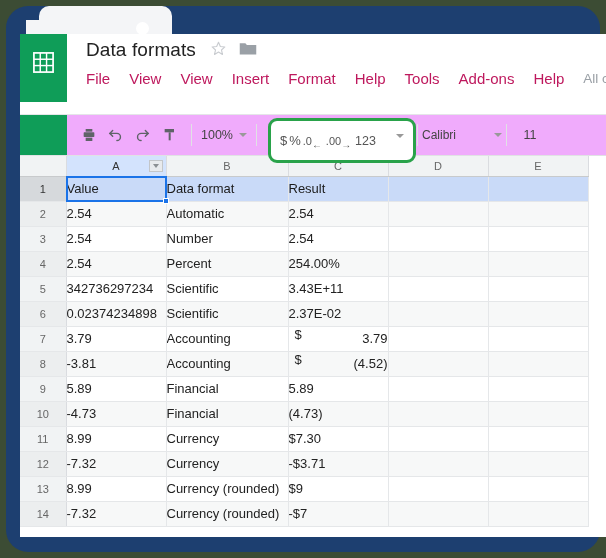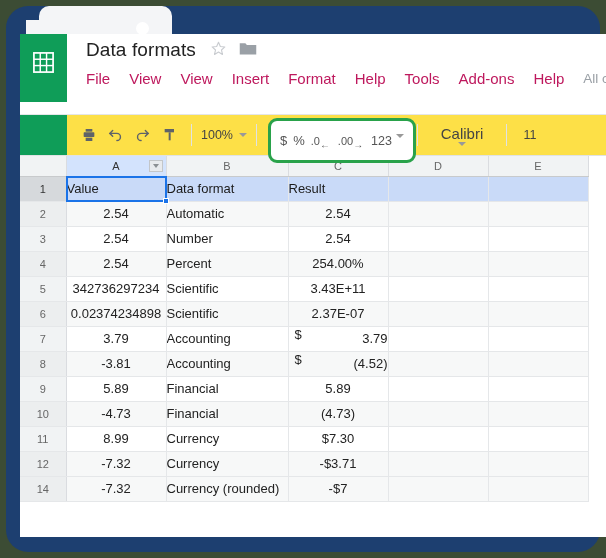--- a/index.html
+++ b/index.html
@@ -74,21 +74,21 @@
     margin-right: 19px; cursor: default; white-space: nowrap;
   }
   #save-status {
     font-size: 13.5px; color: #9aa0a6; white-space: nowrap;
   }
 
   
   #toolbar {
     position: relative;
     height: 42px;
-    background: #fde047;
+    background: #f0abfc;
     border-top: 1px solid #e4e6e8;
     border-bottom: 1px solid #e0e2e4;
     display: flex; align-items: center;
   }
   #toolbar-left-pad { width: 47px; height: 100%; background: #0f9d58; }
   .tb-group {
     display: flex; align-items: center; height: 100%;
     padding: 0 8px;
   }
   .tb-sep { width: 1px; height: 22px; background: #e0e2e4; }
@@ -111,30 +111,30 @@
     border: 3px solid #29a24a;
     border-radius: 9px;
     background: #fff;
     display: flex; align-items: center; justify-content: space-between;
     padding: 0 9px;
     z-index: 5;
   }
   .nf-btn { font-size: 13px; color: #555; display:flex; align-items:center; cursor: default; }
   .nf-dec { position: relative; font-size: 11px; color:#555; padding-right: 2px;}
   .nf-arrow { font-size: 10px; color:#555; position:relative; top:4px; left:-2px;}
-  #nf-123 { font-size: 12.5px; color:#555; display:flex; align-items:flex-start; gap:4px;}
+  #nf-123 { font-size: 12.5px; color:#555; display:flex; align-items:flex-start; gap:20px;}
 
   #font-group {
     display:flex; align-items:center; height:100%;
     margin-left: 160px;
   }
   .font-name {
-    width: 88px; font-size: 15px; color: #444;
+    width: 88px; font-size: 12px; color: #444;
     display: flex; align-items: center; justify-content: space-between;
-    padding-left: 4px; padding-right: 4px; flex-direction: column;
+    padding-left: 4px; padding-right: 4px;
   }
   .font-size {
     width: 46px; font-size: 12.5px; color: #444;
     text-align: center;
   }
 
   
   #formulabar {
     height: 26px; background: #fff;
     display: flex; align-items: center;
@@ -195,21 +195,21 @@
     height: 25px;
     border-right: 1px solid #e5e7e9;
     border-bottom: 1px solid #e5e7e9;
     font-size: 13px; color: #222;
     padding: 0 5px;
     white-space: nowrap; overflow: hidden;
     background: #fff;
   }
   tr.alt .cell { background: #f7f8f8; }
   tr.alt .row-head { background: #eceeef; }
-  .cell.num { text-align: center; }
+  .cell.num { text-align: left; }
   .cell.txt { text-align: left; }
   .cell.acct { position: relative; text-align: right; }
   .cell.acct .cur { position: absolute; left: 6px; top: 0; }
   .hdrrow .cell {
     background: #c9daf8;
     font-weight: bold;
     color: #1b1b1b;
   }
   #active-cell {
     position: absolute;
@@ -408,21 +408,21 @@
             <td class="cell num">342736297234</td>
             <td class="cell txt">Scientific</td>
             <td class="cell num">3.43E+11</td>
             <td class="cell"></td>
             <td class="cell"></td>
           </tr>
           <tr class="alt">
             <td class="row-head">6</td>
             <td class="cell num">0.02374234898</td>
             <td class="cell txt">Scientific</td>
-            <td class="cell num">2.37E-07</td>
+            <td class="cell num">2.37E-02</td>
             <td class="cell"></td>
             <td class="cell"></td>
           </tr>
           <tr>
             <td class="row-head">7</td>
             <td class="cell num">3.79</td>
             <td class="cell txt">Accounting</td>
             <td class="cell acct"><span class="cur">$</span>3.79</td>
             <td class="cell"></td>
             <td class="cell"></td>
@@ -457,20 +457,28 @@
             <td class="cell txt">Currency</td>
             <td class="cell num">$7.30</td>
             <td class="cell"></td>
             <td class="cell"></td>
           </tr>
           <tr class="alt">
             <td class="row-head">12</td>
             <td class="cell num">-7.32</td>
             <td class="cell txt">Currency</td>
             <td class="cell num">-$3.71</td>
+            <td class="cell"></td>
+            <td class="cell"></td>
+          </tr>
+          <tr>
+            <td class="row-head">13</td>
+            <td class="cell num">8.99</td>
+            <td class="cell txt">Currency (rounded)</td>
+            <td class="cell num">$9</td>
             <td class="cell"></td>
             <td class="cell"></td>
           </tr>
           <tr class="alt">
             <td class="row-head">14</td>
             <td class="cell num">-7.32</td>
             <td class="cell txt">Currency (rounded)</td>
             <td class="cell num">-$7</td>
             <td class="cell"></td>
             <td class="cell"></td>

